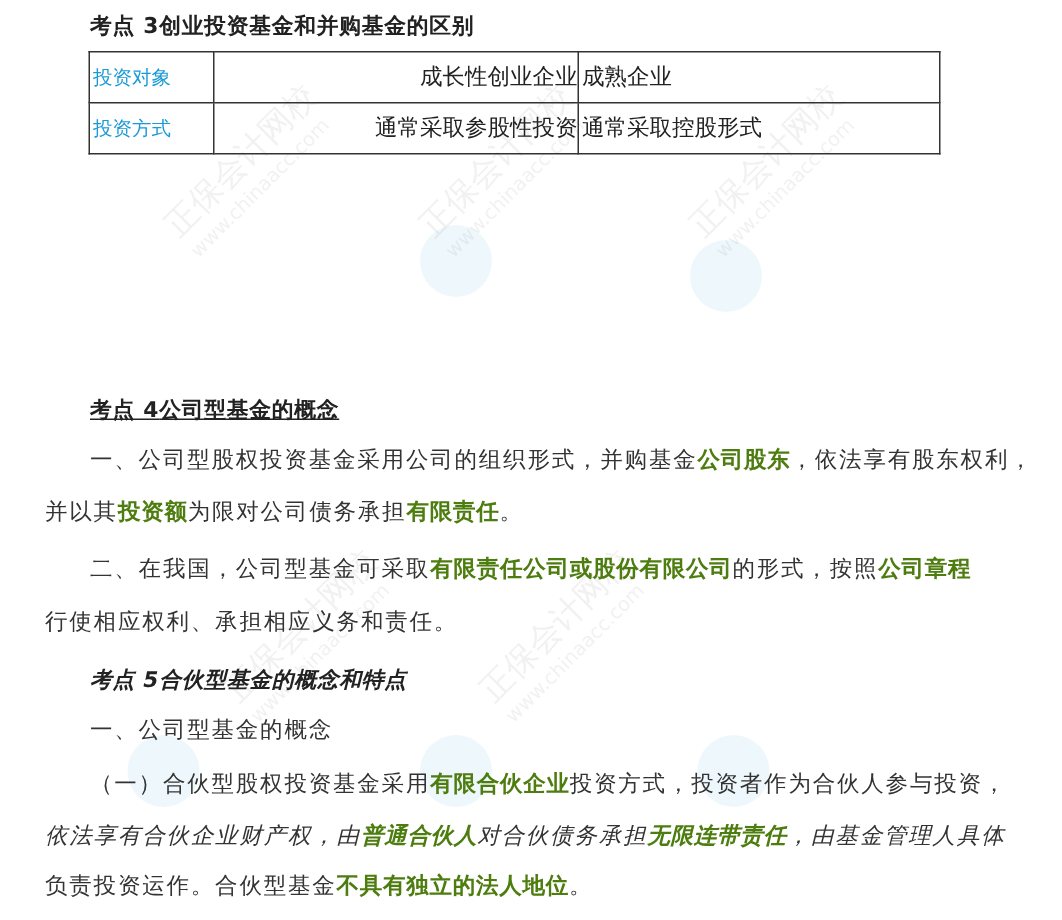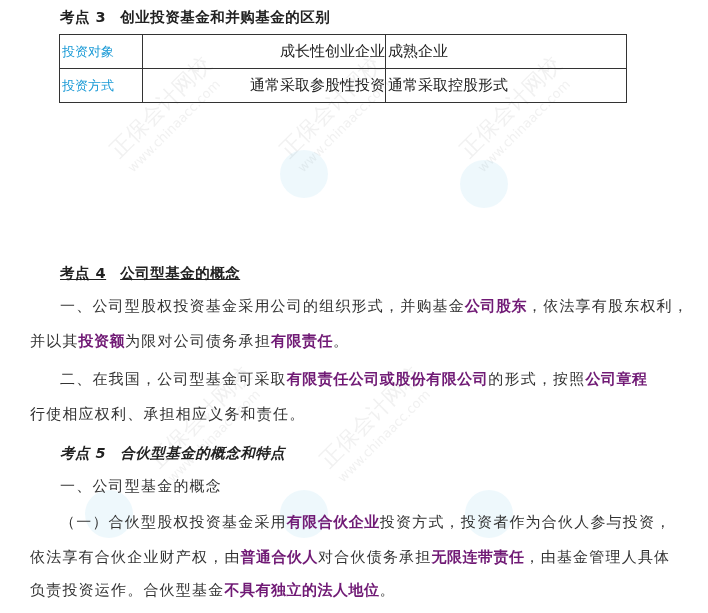--- a/index.html
+++ b/index.html
@@ -1,31 +1,31 @@
 <!DOCTYPE html>
 <html><head>
 <meta charset="utf-8">
 <style>
   html, body { margin:0; padding:0; background:#ffffff; }
   body { width:708px; height:613px; position:relative; overflow:hidden;
          font-family:"DejaVu Serif","Liberation Serif",serif; color:#222; }
   .heading { position:absolute; left:60px; font-family:"DejaVu Sans","Liberation Sans",sans-serif;
              font-weight:bold; font-size:14.5px; color:#222; white-space:nowrap; letter-spacing:0.5px; }
-  .heading .num { margin-right:14px; }
+  .heading .num { }
   table.cmp { position:absolute; left:59px; top:34px; border-collapse:collapse; }
   table.cmp td { border:1.5px solid #333; height:34px; padding:0 0 0 2px; font-size:15px;
                  white-space:nowrap; vertical-align:middle; box-sizing:border-box; }
   table.cmp td.rowlabel { width:83px; color:#1a9ad6; font-family:Liberation Serif, serif; font-size:13px; }
   table.cmp td.c1 { width:243px;text-align:right; }
   table.cmp td.c2 { width:241px; }
   table.cmp tr.head td { height:37px; text-align:center; color:#333; }
   table.cmp tr.head td.rowlabel { color:transparent; }
   .para { position:absolute; left:30px; width:650px; font-size:15px; color:#333; white-space:nowrap; letter-spacing:1.2px; }
   .para.indent { left:60px; }
-  .hl { color:#701a75; font-weight:bold; font-family:"DejaVu Sans","Liberation Sans",sans-serif; letter-spacing:0.5px; }
+  .hl { color:#4d7c0f; font-weight:bold; font-family:"DejaVu Sans","Liberation Sans",sans-serif; letter-spacing:0.5px; }
   .wm { position:absolute; color:rgba(150,150,150,0.13); font-family:"DejaVu Sans",sans-serif;
         transform:rotate(-45deg); font-size:22px; white-space:nowrap; pointer-events:none; }
   .wm small { display:block; font-size:13px; }
   .wmlogo { position:absolute; width:48px; height:48px; border-radius:50%;
             background:rgba(120,200,230,0.13); pointer-events:none; }
 </style>
 </head>
 <body>
 
 <div class="wm" style="left:100px;top:90px;"><span>正保会计网校</span><small>www.chinaacc.com</small></div>
@@ -78,18 +78,18 @@
 <div class="heading" style="top:444px;font-style:italic;">
   <span class="num">考点 5</span><span>合伙型基金的概念和特点</span>
 </div>
 
 <div class="para indent" style="top:477px;">
   <span>一、公司型基金的概念</span>
 </div>
 <div class="para indent" style="top:513px;">
   <span>（一）合伙型股权投资基金采用</span><span class="hl">有限合伙企业</span><span>投资方式，投资者作为合伙人参与投资，</span>
 </div>
-<div class="para" style="top:548px;">
+<div class="para" style="top:548px;font-style:italic;">
   <span>依法享有合伙企业财产权，由</span><span class="hl">普通合伙人</span><span>对合伙债务承担</span><span class="hl">无限连带责任</span><span>，由基金管理人具体</span>
 </div>
 <div class="para" style="top:581px;">
   <span>负责投资运作。合伙型基金</span><span class="hl">不具有独立的法人地位</span><span>。</span>
 </div>
 
 </body></html>

